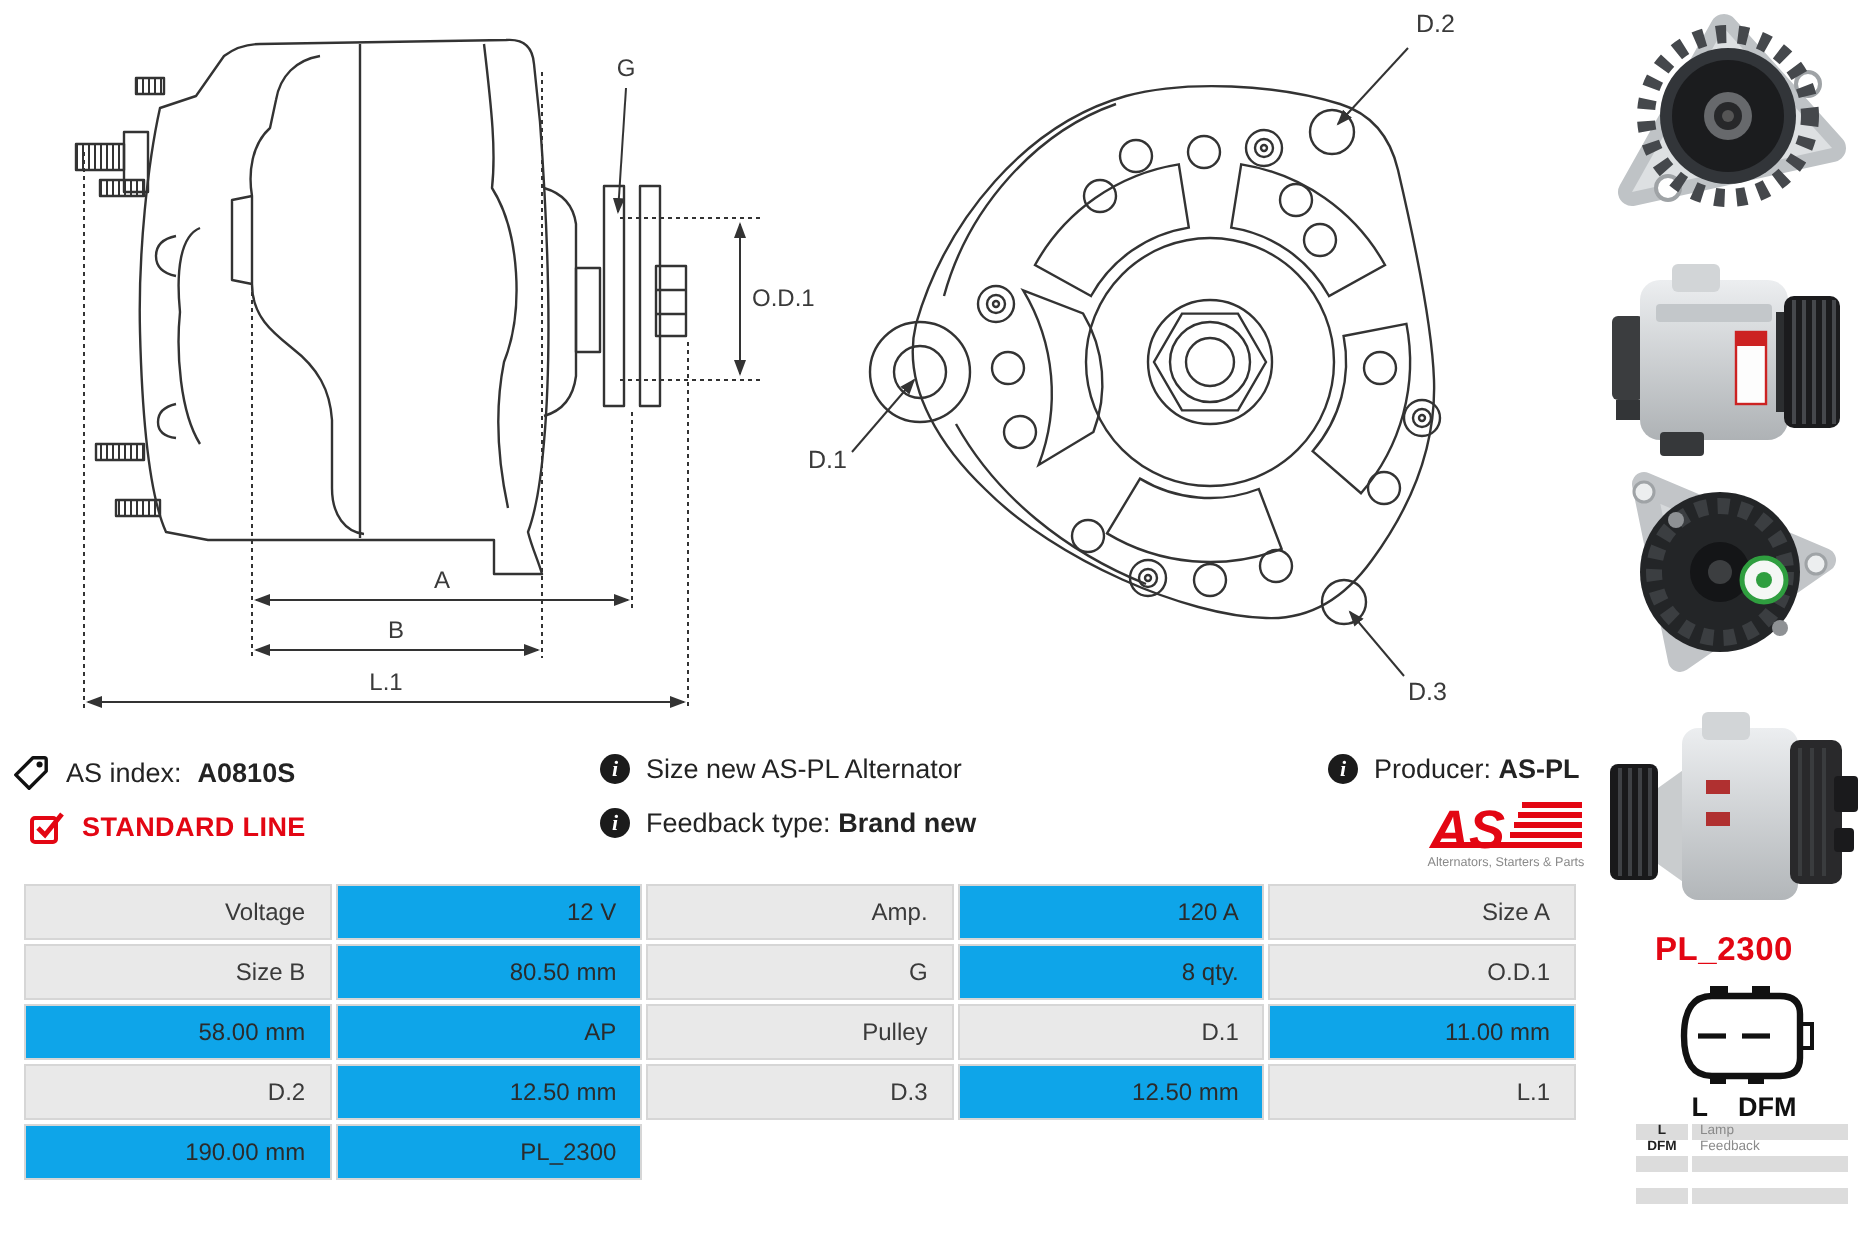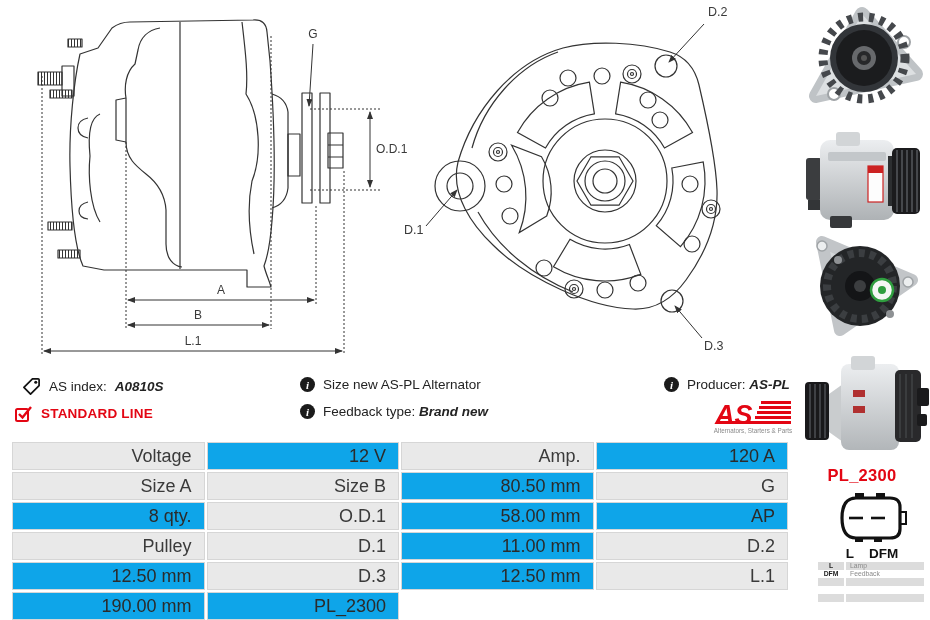--- a/index.html
+++ b/index.html
@@ -9,33 +9,33 @@
     font-family:"Liberation Sans", sans-serif;
     color:#222;
   }
   .abs{position:absolute;}
   svg text{font-family:"Liberation Sans", sans-serif;}
   .dim-label{font-size:12px;fill:#3a3a3a;}
   .fv-label{font-size:12.5px;fill:#3a3a3a;}
 
   
   .info-row{display:flex;align-items:center;gap:8px;font-size:13.5px;color:#232323;white-space:nowrap;}
-  .b{font-weight:bold;font-style:italic;}
+  .b{font-weight:bold;}
   .red{color:#e30613;font-weight:bold;letter-spacing:.2px;text-align:center;}
   .info-icon{
     width:15px;height:15px;border-radius:50%;background:#1b1b1b;color:#fff;
     font:bold 11px "Liberation Serif", serif;font-style:italic;
     display:inline-flex;align-items:center;justify-content:center;flex:0 0 auto;
   }
 
   
   .specs{
     position:absolute;left:12px;top:442px;width:776px;
-    display:grid;grid-template-columns:repeat(4,1fr);gap:2px;
-    font-size:18px;
+    display:grid;grid-template-columns:repeat(5,1fr);gap:2px;
+    font-size:12px;
   }
   .specs .cell{
     height:26px;line-height:26px;text-align:right;padding-right:12px;
     border:1px solid #d6d6d6;
   }
   .specs .lbl{background:#e9e9e9;color:#3a3a3a;}
   .specs .val{background:#0ea5e9;color:#2b2b2b;}
 
   
   .plug-name{
@@ -260,21 +260,21 @@
   <rect x="38" y="14" width="58" height="86" rx="8" fill="url(#sg4)"></rect>
   <rect x="48" y="6" width="24" height="14" rx="3" fill="#d2d5d7"></rect>
   <rect x="50" y="40" width="12" height="7" fill="#b03030"></rect>
   <rect x="50" y="56" width="12" height="7" fill="#b03030"></rect>
   <rect x="92" y="20" width="26" height="72" rx="5" fill="#29292b"></rect>
   <path d="M97,24 V88 M103,24 V88 M109,24 V88" stroke="#3a3c3e" stroke-width="2"></path>
   <rect x="114" y="38" width="12" height="18" rx="2" fill="#1a1a1c"></rect>
   <rect x="114" y="64" width="10" height="12" rx="2" fill="#1a1a1c"></rect>
 </svg>
 
-<div class="abs info-row" style="left:22px;top:377px;">
+<div class="abs info-row" style="left:6px;top:377px;">
   <svg width="19" height="19" viewBox="0 0 20 20">
     <path d="M2,11 L11,2 L17,2 Q18,2 18,3 L18,9 L9,18 Z" fill="none" stroke="#111" stroke-width="1.8" stroke-linejoin="round"></path>
     <circle cx="14.5" cy="5.5" r="1.6" fill="#111"></circle>
   </svg>
   <span>AS index:</span>
   <span class="b">A0810S</span>
 </div>
 
 <div class="abs info-row" style="left:14px;top:404px;">
   <svg width="19" height="19" viewBox="0 0 19 19">

